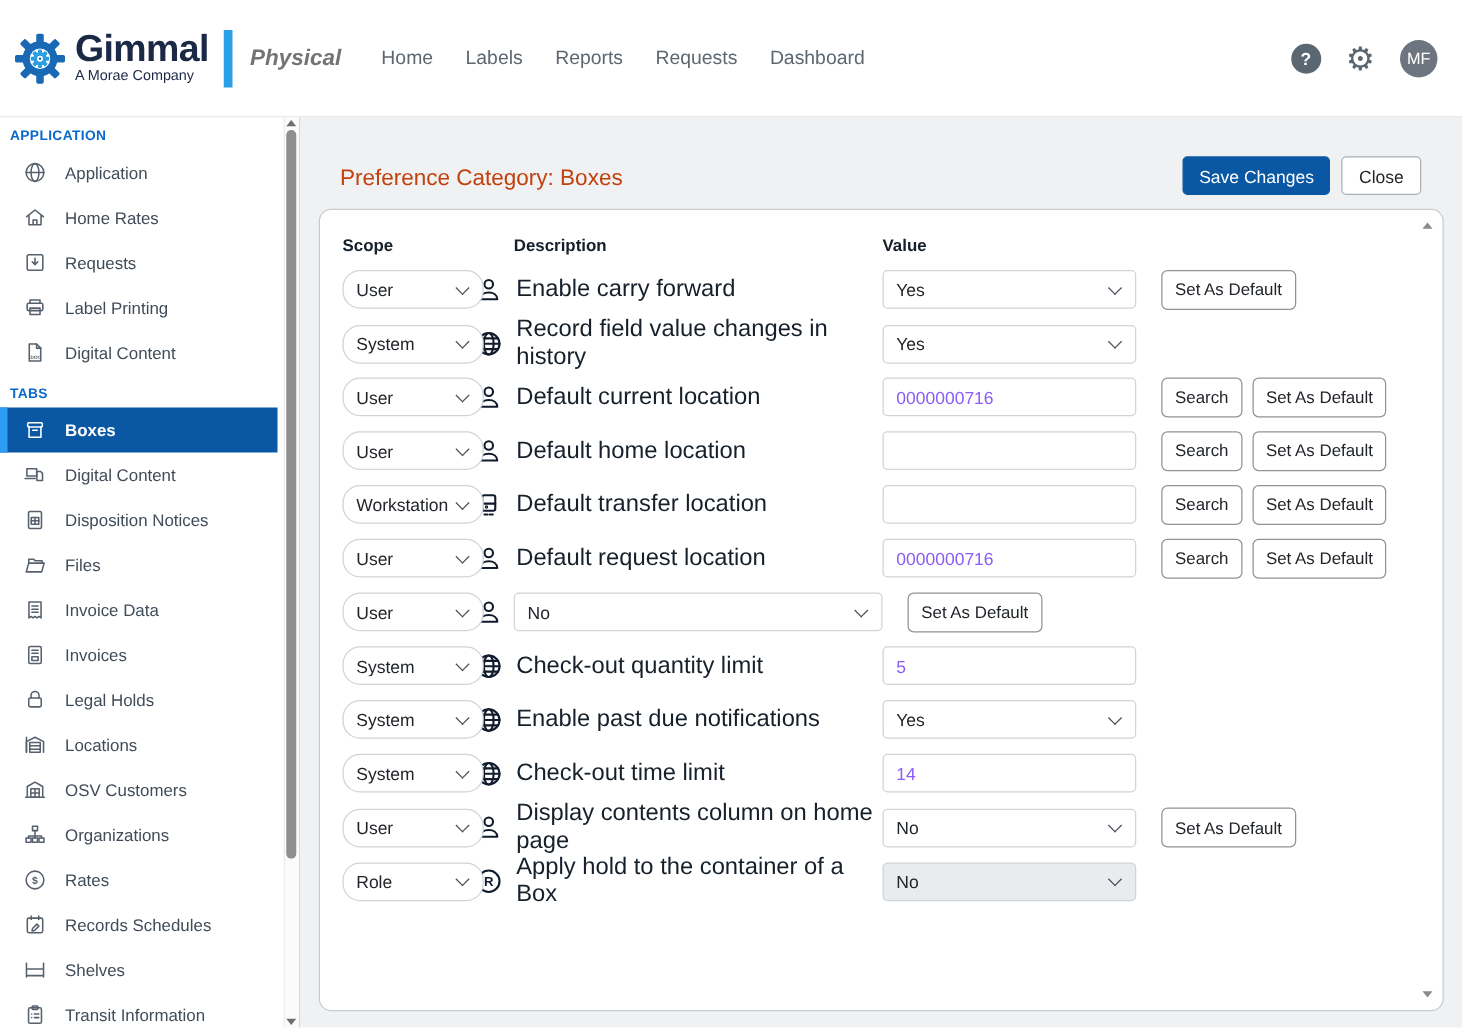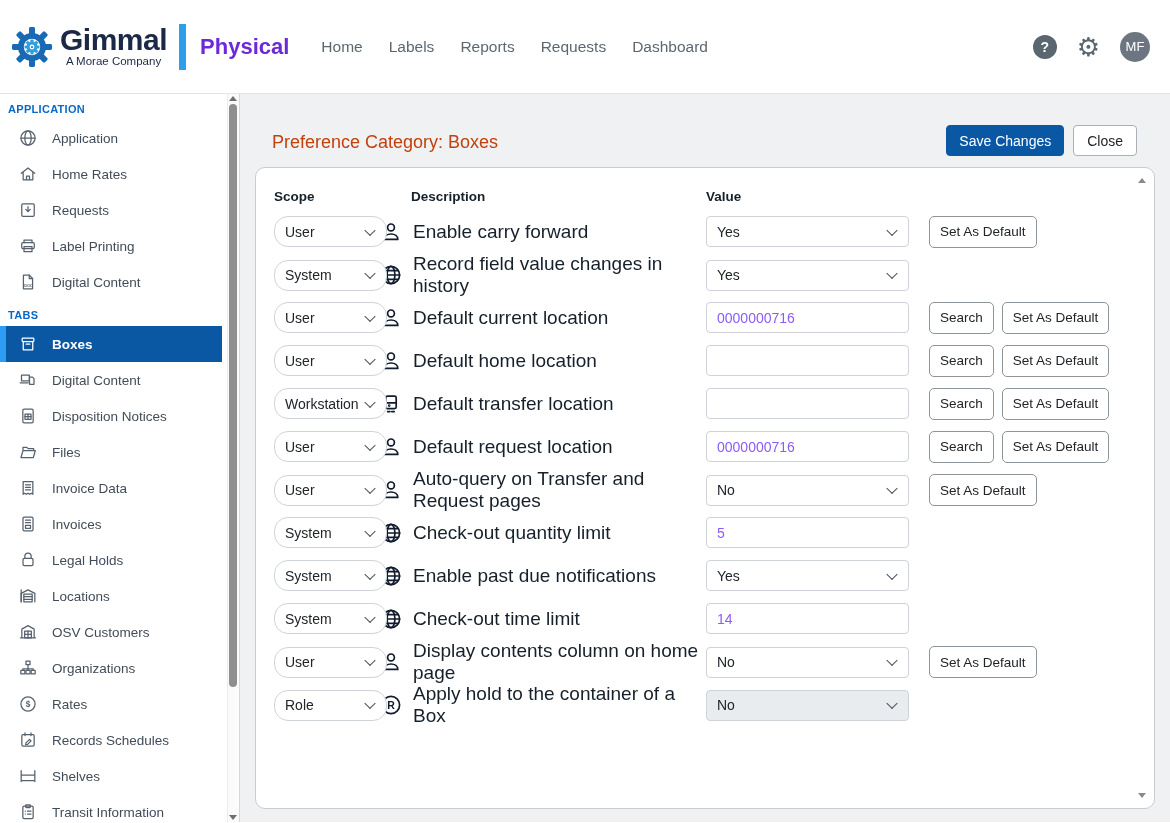--- a/index.html
+++ b/index.html
@@ -3,25 +3,25 @@
 <meta charset="utf-8">
 <style>
   * { margin:0; padding:0; box-sizing:border-box; }
   html,body { width:1170px; height:823px; overflow:hidden; background:#fff;
     font-family:"Liberation Sans", sans-serif; color:#212529; }
 
   
   .header { height:94px; background:#fff; border-bottom:1px solid #e1e4e8;
     display:flex; align-items:center; position:relative; }
   .brand { display:flex; align-items:center; margin-left:10px; }
-  .brand-text { margin-left:6px; line-height:1;text-align:center; }
+  .brand-text { margin-left:6px; line-height:1; }
   .brand-name { font-size:30px; font-weight:bold; color:#1b2947; letter-spacing:-0.5px; }
   .brand-tagline { font-size:11.5px; color:#1b2947; margin-top:1px; }
   .brand-sep { width:7px; height:46px; background:#2d9fe8; margin:0 14px 0 12px; }
-  .product-name { font-size:22px; font-weight:bold; color:#6d28d9; }
+  .product-name { font-size:18px; font-weight:bold; color:#737373;font-style:italic; }
   .topnav { display:flex; gap:26px; margin-left:32px; }
   .topnav .nav-link { font-size:15.5px; color:#5d6770; cursor:pointer; }
   .header-right { position:absolute; right:20px; display:flex; align-items:center; gap:20px; }
   .help-circle { width:24px; height:24px; border-radius:50%; background:#5b6770; color:#fff;
     font-size:14px; font-weight:bold; display:flex; align-items:center; justify-content:center; cursor:pointer; }
   .gear-glyph { font-size:26px; color:#5b6770; line-height:1; cursor:pointer; }
   .avatar { width:30px; height:30px; border-radius:50%; background:#6d7680; color:#fff;
     font-size:13px; display:flex; align-items:center; justify-content:center; cursor:pointer; }
 
   
@@ -450,21 +450,20 @@
                 <span class="sel-label">User</span>
                 <span class="chev"></span>
               </div>
             </div>
             <div class="cell-icon">
               <svg class="descicon" viewBox="0 0 24 24">
                 <circle cx="12" cy="7.4" r="3.4"></circle>
                 <path d="M5.2 19.4c0-3.4 3-5.4 6.8-5.4s6.8 2 6.8 5.4z"></path>
               </svg>
             </div>
-            <div class="cell-desc">Auto-query on Transfer and Request pages</div>
             <div>
               <div class="selectbox">
                 <span class="sel-label">No</span>
                 <span class="chev"></span>
               </div>
             </div>
             <div class="cell-actions">
               <button class="btn-row">Set As Default</button>
             </div>
           </div>

